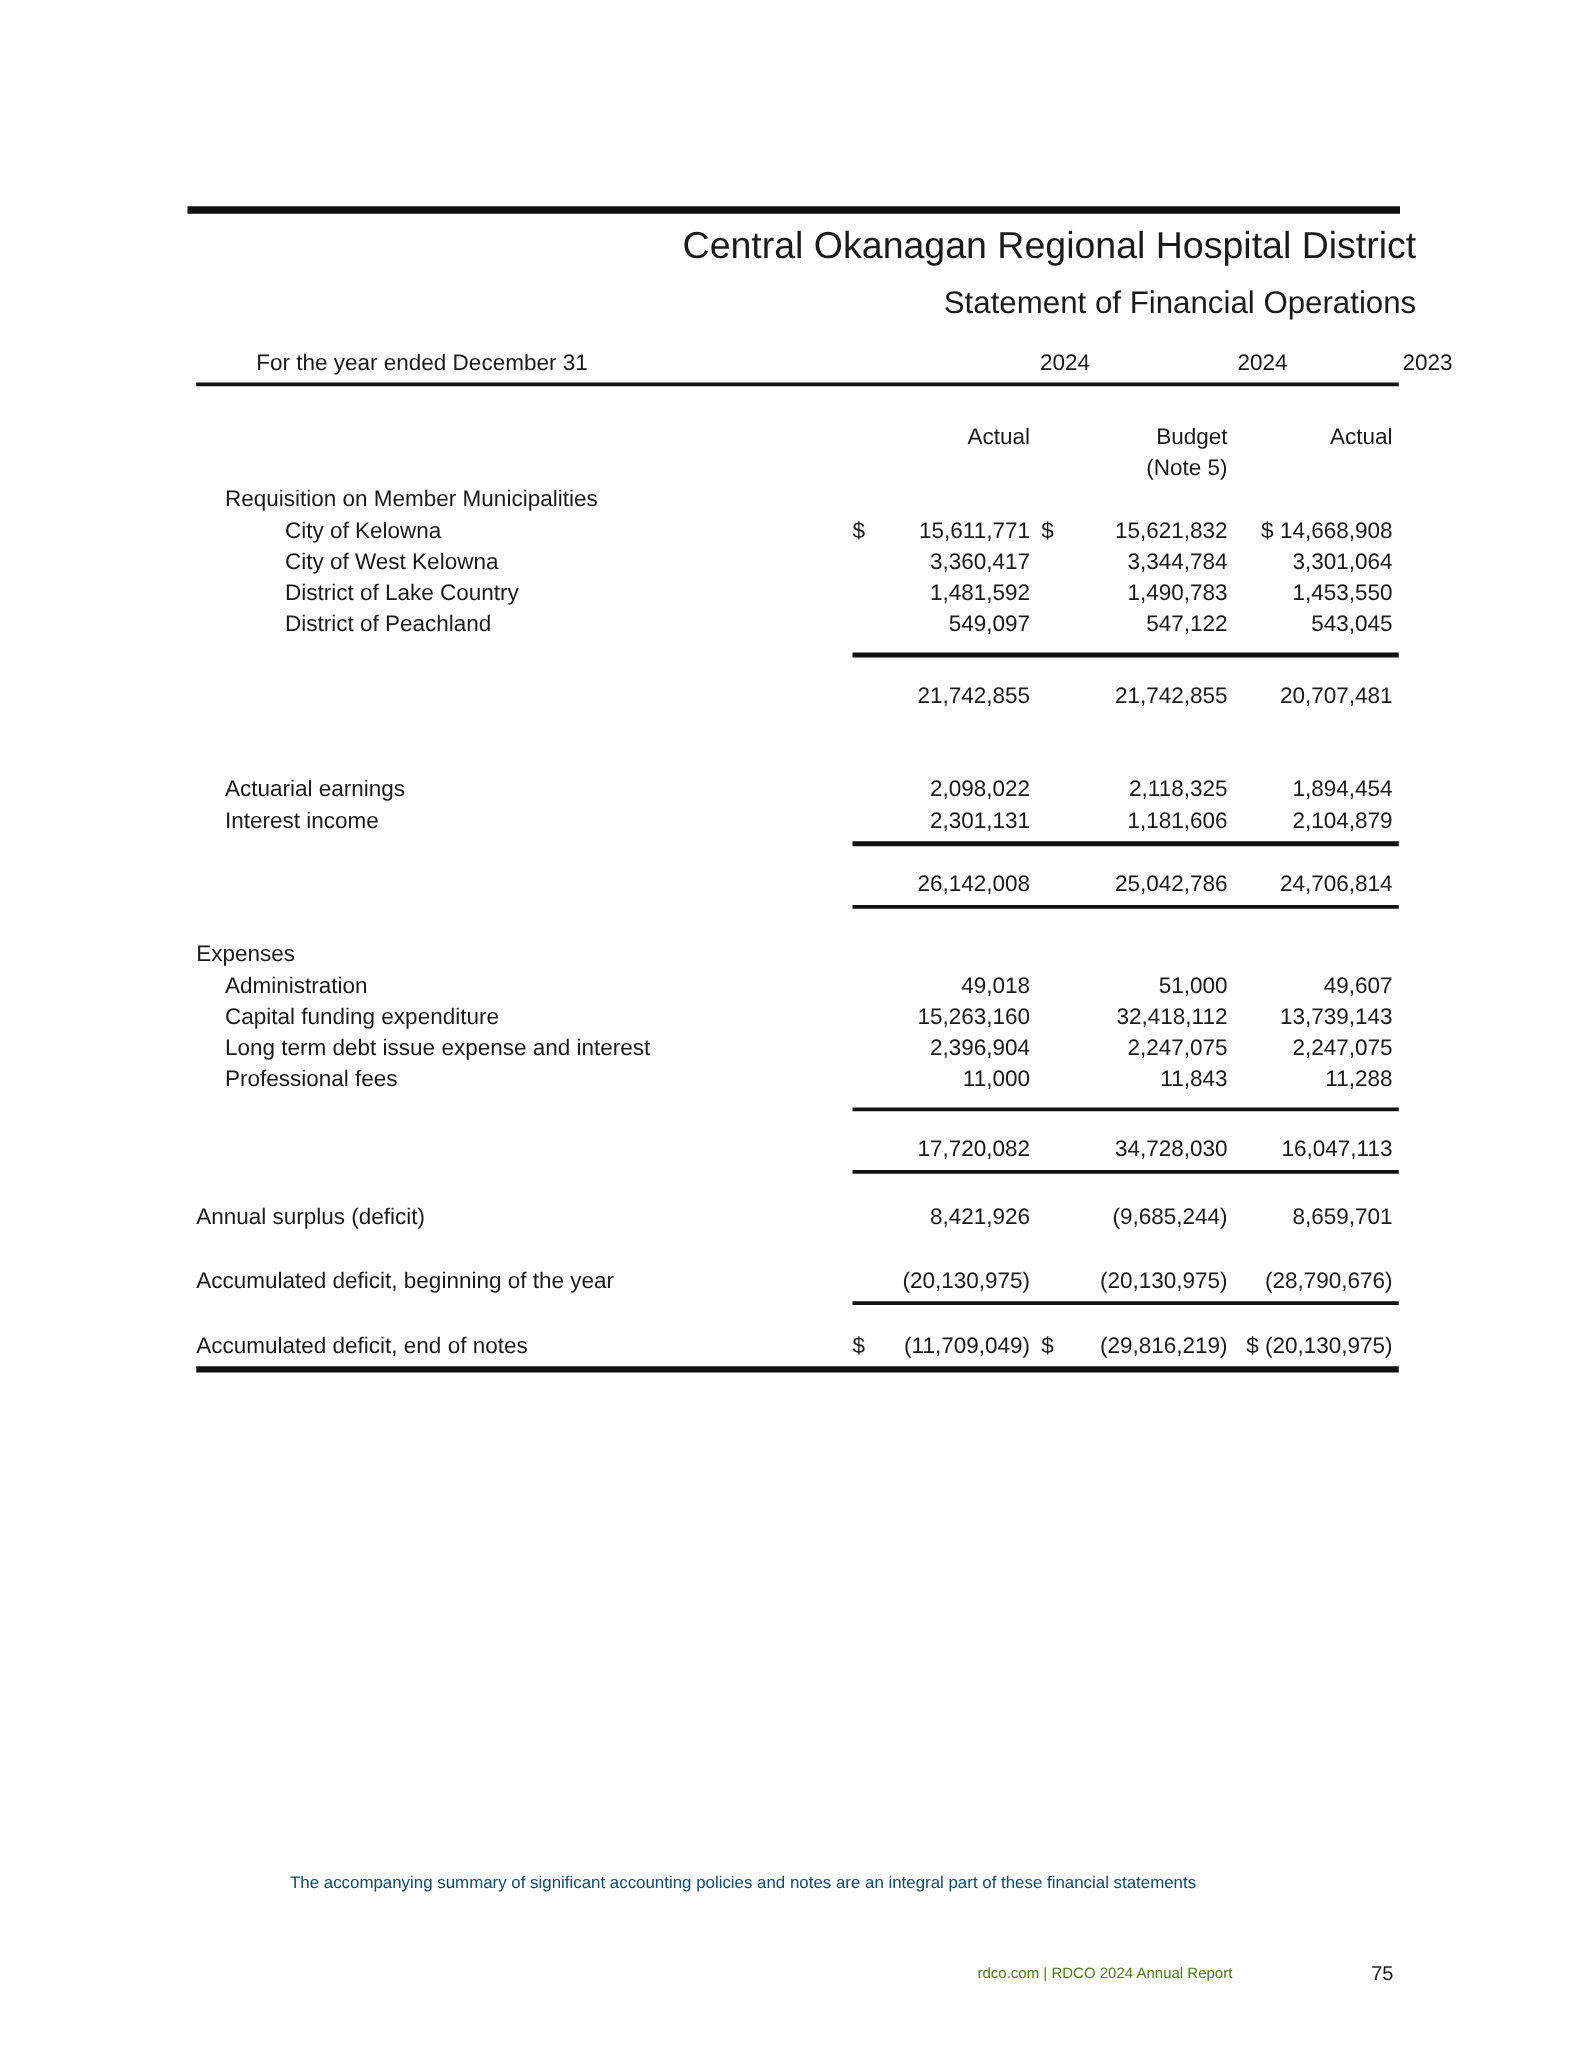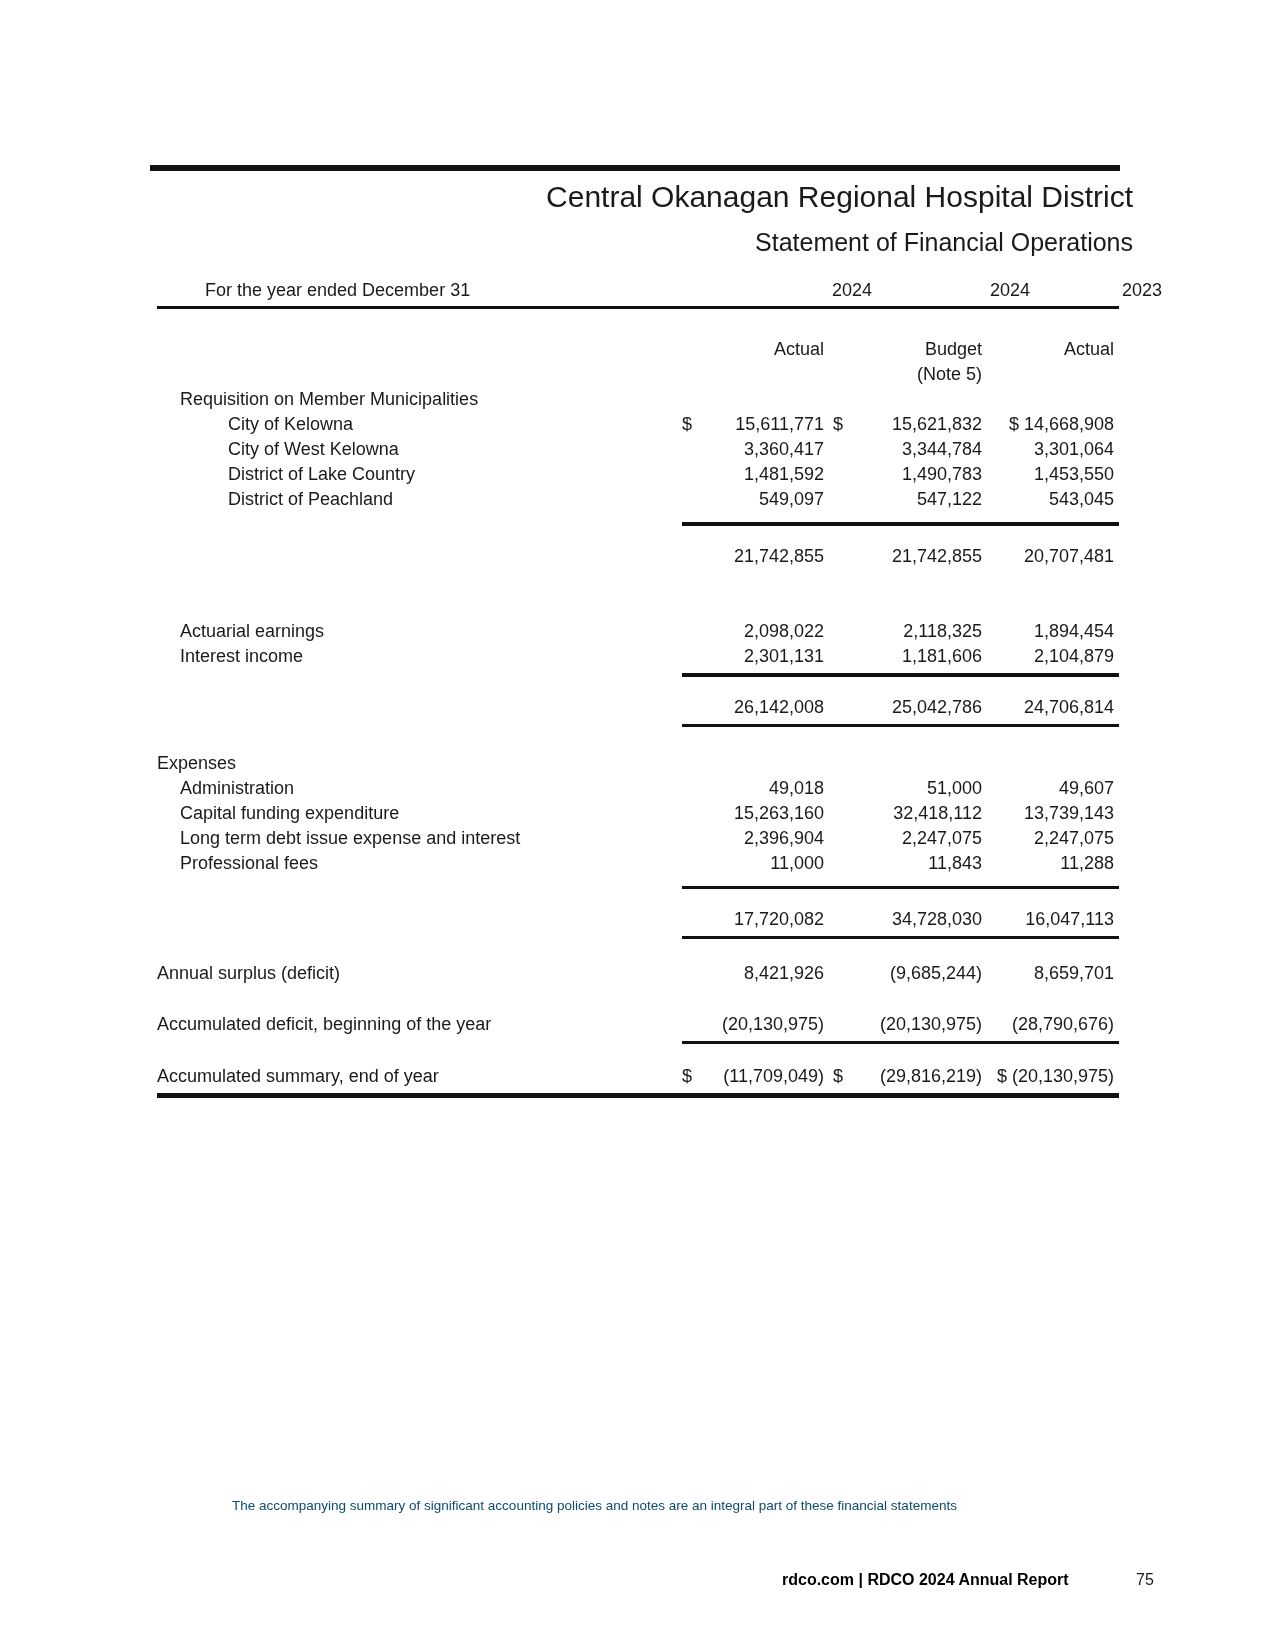--- a/index.html
+++ b/index.html
@@ -56,24 +56,24 @@
     .gap-s { height: 10px; }
     .gap-m { height: 18px; }
     .gap-l { height: 50px; }
 
     .footnote {
       position: absolute; left: 232px; top: 1498px;
       font-size: 13.5px; color: #0c4a6e; white-space: nowrap;
     }
     .page-footer {
       position: absolute; left: 782px; top: 1571px;
-      font-size: 16px; color: #000000; white-space: nowrap; font-weight: bold;
+      font-size: 12px; color: #4d7c0f; white-space: nowrap;
     }
     .page-number {
-      position: absolute; left: 1136px; top: 1571px;
+      position: absolute; left: 1097px; top: 1571px;
       font-size: 16px; color: #1a1a1a;
     }
   </style>
 </head>
 <body>
 
 <div class="page">
   <div class="top-rule"></div>
   <div class="title">Central Okanagan Regional Hospital District</div>
   <div class="subtitle">Statement of Financial Operations</div>
@@ -215,21 +215,21 @@
       <span class="label">Accumulated deficit, beginning of the year</span>
       <span class="cell c1">(20,130,975)</span>
       <span class="cell c2">(20,130,975)</span>
       <span class="cell c3">(28,790,676)</span>
     </div>
     <div class="gap-s" style="height:4px"></div>
     <div class="rule thin"></div>
     <div class="gap-m" style="height:20px"></div>
 
     <div class="row">
-      <span class="label">Accumulated summary, end of year</span>
+      <span class="label">Accumulated deficit, end of notes</span>
       <span class="cur cur1">$</span>
       <span class="cell c1">(11,709,049)</span>
       <span class="cur cur2">$</span>
       <span class="cell c2">(29,816,219)</span>
       <span class="cell c3">$ (20,130,975)</span>
     </div>
     <div class="gap-s" style="height:4px"></div>
     <div class="rule full"></div>
   </div>
 

